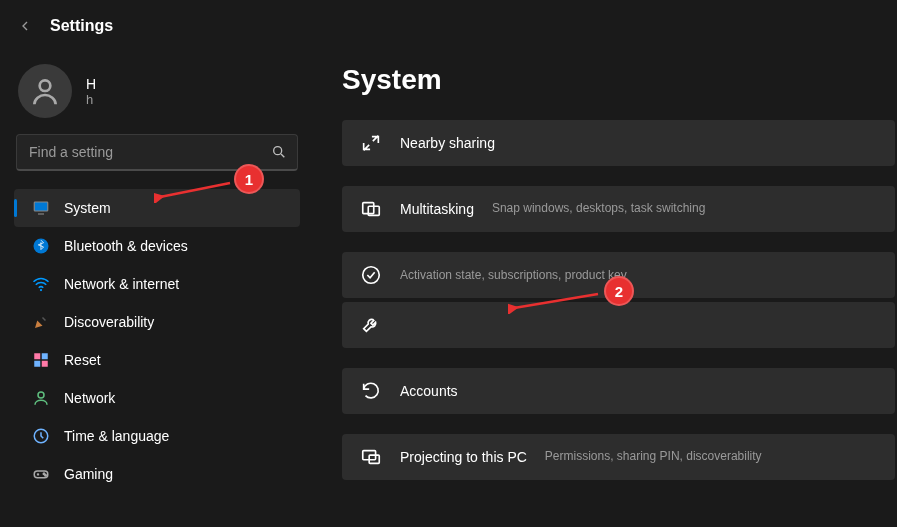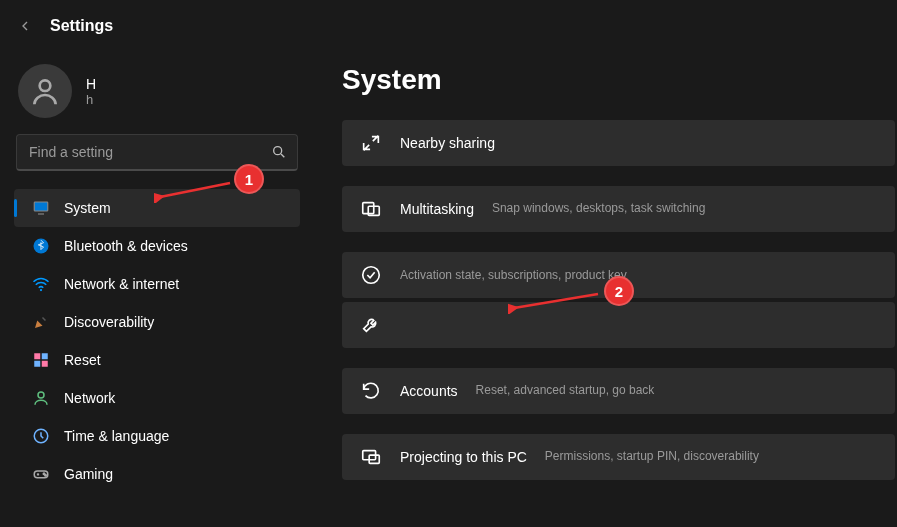--- a/index.html
+++ b/index.html
@@ -458,35 +458,34 @@
 
         <div class="item-card">
           <span class="item-icon">
             <svg viewBox="0 0 24 24" width="22" height="22" fill="none" stroke="currentColor" stroke-width="1.8">
                 <path d="M4 4v6h6"></path>
                 <path d="M4 10a8 8 0 1 1 2 7"></path>
               </svg>
           </span>
           <div class="item-text">
             <span class="item-title">Accounts</span>
-            <span class="item-desc">Reset, advanced startup, go back</span>
           </div>
         </div>
 
         <div class="group-spacer"></div>
 
         <div class="item-card">
           <span class="item-icon">
             <svg viewBox="0 0 24 24" width="22" height="22" fill="none" stroke="currentColor" stroke-width="1.8">
                 <rect x="3" y="5" width="14" height="10" rx="1"></rect>
                 <rect x="10" y="10" width="11" height="9" rx="1"></rect>
               </svg>
           </span>
           <div class="item-text">
             <span class="item-title">Projecting to this PC</span>
-            <span class="item-desc">Permissions, startup PIN, discoverability</span>
+            <span class="item-desc">Permissions, sharing PIN, discoverability</span>
           </div>
         </div>
 
       </div>
     </div>
   </div>
 </div>
 
 </body></html>

